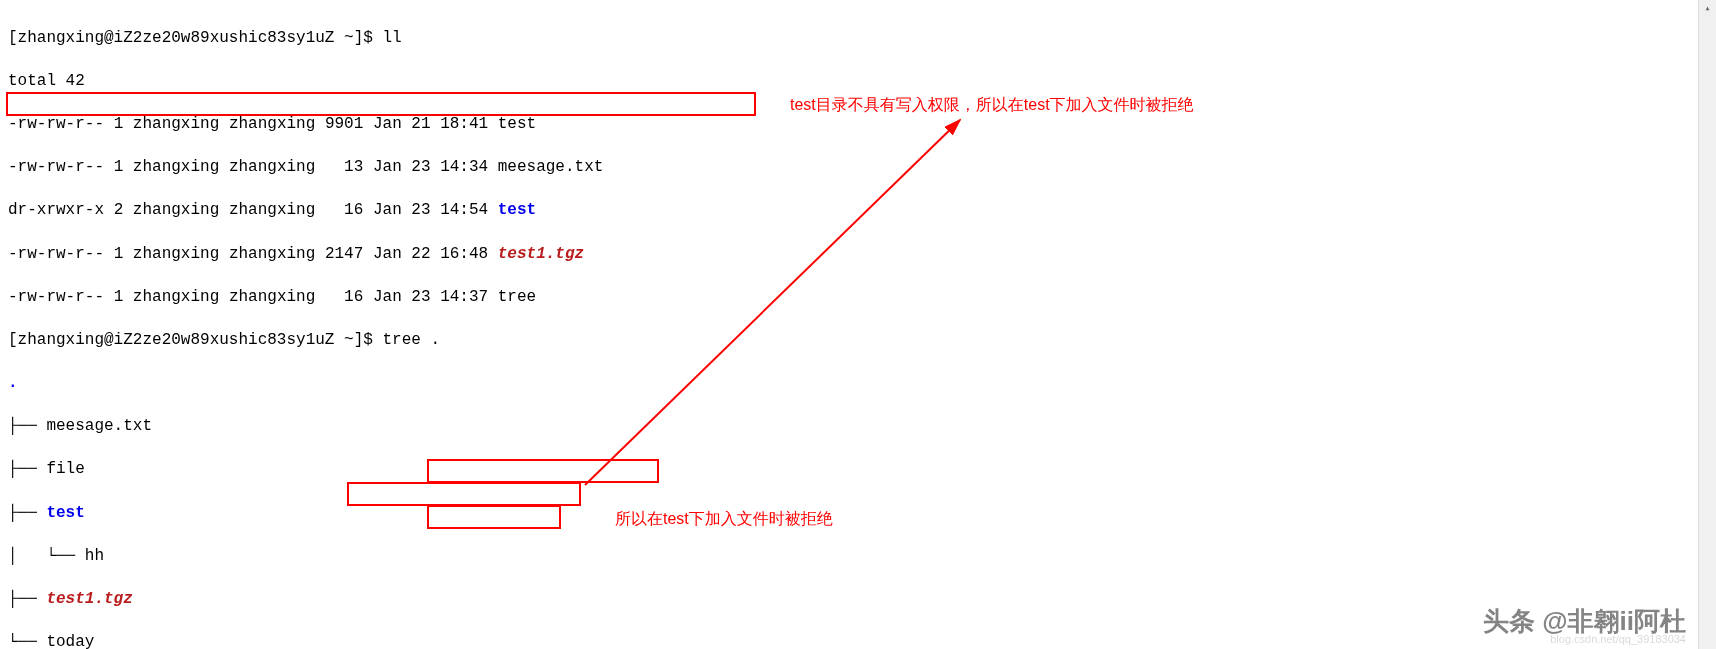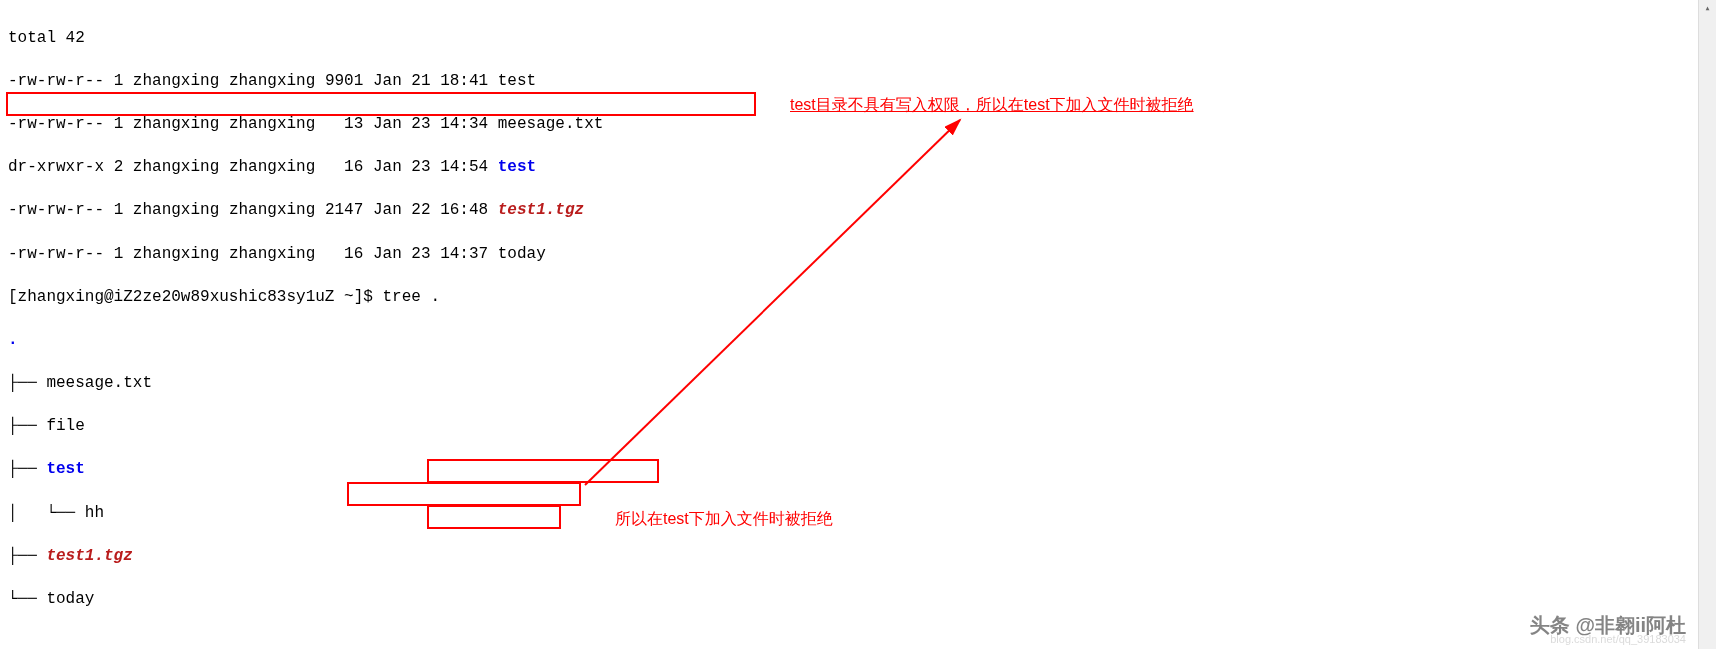--- a/index.html
+++ b/index.html
@@ -51,47 +51,48 @@
       align-items: center;
       justify-content: center;
       color: #666;
       font-size: 10px;
     }
     .watermark {
       position: absolute;
       right: 30px;
       bottom: 10px;
       font-family: "Microsoft YaHei", sans-serif;
-      font-size: 20px;
+      font-size: 26px;
       font-weight: bold;
       color: rgba(80,80,80,0.7);
     }
     .watermark2 {
       position: absolute;
       right: 30px;
       bottom: 2px;
       font-family: sans-serif;
       font-size: 11px;
       color: rgba(150,150,150,0.35);
     }
     svg.arrow {
       position: absolute;
       pointer-events: none;
     }
   </style>
 </head>
 <body>
 
 <div class="terminal">
+<span class="line"><span>[zhangxing@iZ2ze20w89xushic83sy1uZ ~]$ </span><span>ll</span></span>
 <span class="line">total 42</span>
 <span class="line"><span>-rw-rw-r--</span> <span>1</span> <span>zhangxing</span> <span>zhangxing</span> <span>9901</span> <span>Jan 21 18:41</span> <span>test</span></span>
 <span class="line"><span>-rw-rw-r--</span> <span>1</span> <span>zhangxing</span> <span>zhangxing</span> <span>  13</span> <span>Jan 23 14:34</span> <span>meesage.txt</span></span>
 <span class="line"><span>dr-xrwxr-x</span> <span>2</span> <span>zhangxing</span> <span>zhangxing</span> <span>  16</span> <span>Jan 23 14:54</span> <span class="blue">test</span></span>
 <span class="line"><span>-rw-rw-r--</span> <span>1</span> <span>zhangxing</span> <span>zhangxing</span> <span>2147</span> <span>Jan 22 16:48</span> <span class="orange">test1.tgz</span></span>
-<span class="line"><span>-rw-rw-r--</span> <span>1</span> <span>zhangxing</span> <span>zhangxing</span> <span>  16</span> <span>Jan 23 14:37</span> <span>today</span></span>
+<span class="line"><span>-rw-rw-r--</span> <span>1</span> <span>zhangxing</span> <span>zhangxing</span> <span>  16</span> <span>Jan 23 14:37</span> <span>tree</span></span>
 <span class="line"><span>[zhangxing@iZ2ze20w89xushic83sy1uZ ~]$ </span><span>tree .</span></span>
 <span class="line blue">.</span>
 <span class="line">├── meesage.txt</span>
 <span class="line">├── file</span>
 <span class="line"><span>├── </span><span class="blue">test</span></span>
 <span class="line">│   └── hh</span>
 <span class="line"><span>├── </span><span class="orange">test1.tgz</span></span>
 <span class="line">└── today</span>
 
 
@@ -102,21 +103,21 @@
 
 
 
 </div>
 
 <div class="redbox" style="left:6px; top:92px; width:750px; height:24px;"></div>
 <div class="redbox" style="left:427px; top:459px; width:232px; height:24px;"></div>
 <div class="redbox" style="left:347px; top:482px; width:234px; height:24px;"></div>
 <div class="redbox" style="left:427px; top:505px; width:134px; height:24px;"></div>
 
-<div class="annotation" style="left:790px; top:94px;text-decoration:underline;">test目录不具有写入权限，所以在test下加入文件时被拒绝</div>
+<div class="annotation" style="left:790px; top:94px;">test目录不具有写入权限，所以在test下加入文件时被拒绝</div>
 <div class="annotation" style="left:615px; top:508px;">所以在test下加入文件时被拒绝</div>
 
 <svg class="arrow" style="left:580px; top:110px;" width="400" height="380">
   <defs>
     <marker id="ah" markerWidth="10" markerHeight="10" refX="8" refY="3" orient="auto">
       <path d="M0,0 L0,6 L9,3 z" fill="#ff0000"></path>
     </marker>
   </defs>
   <line x1="5" y1="375" x2="380" y2="10" stroke="#ff0000" stroke-width="2" marker-end="url(#ah)"></line>
 </svg>

